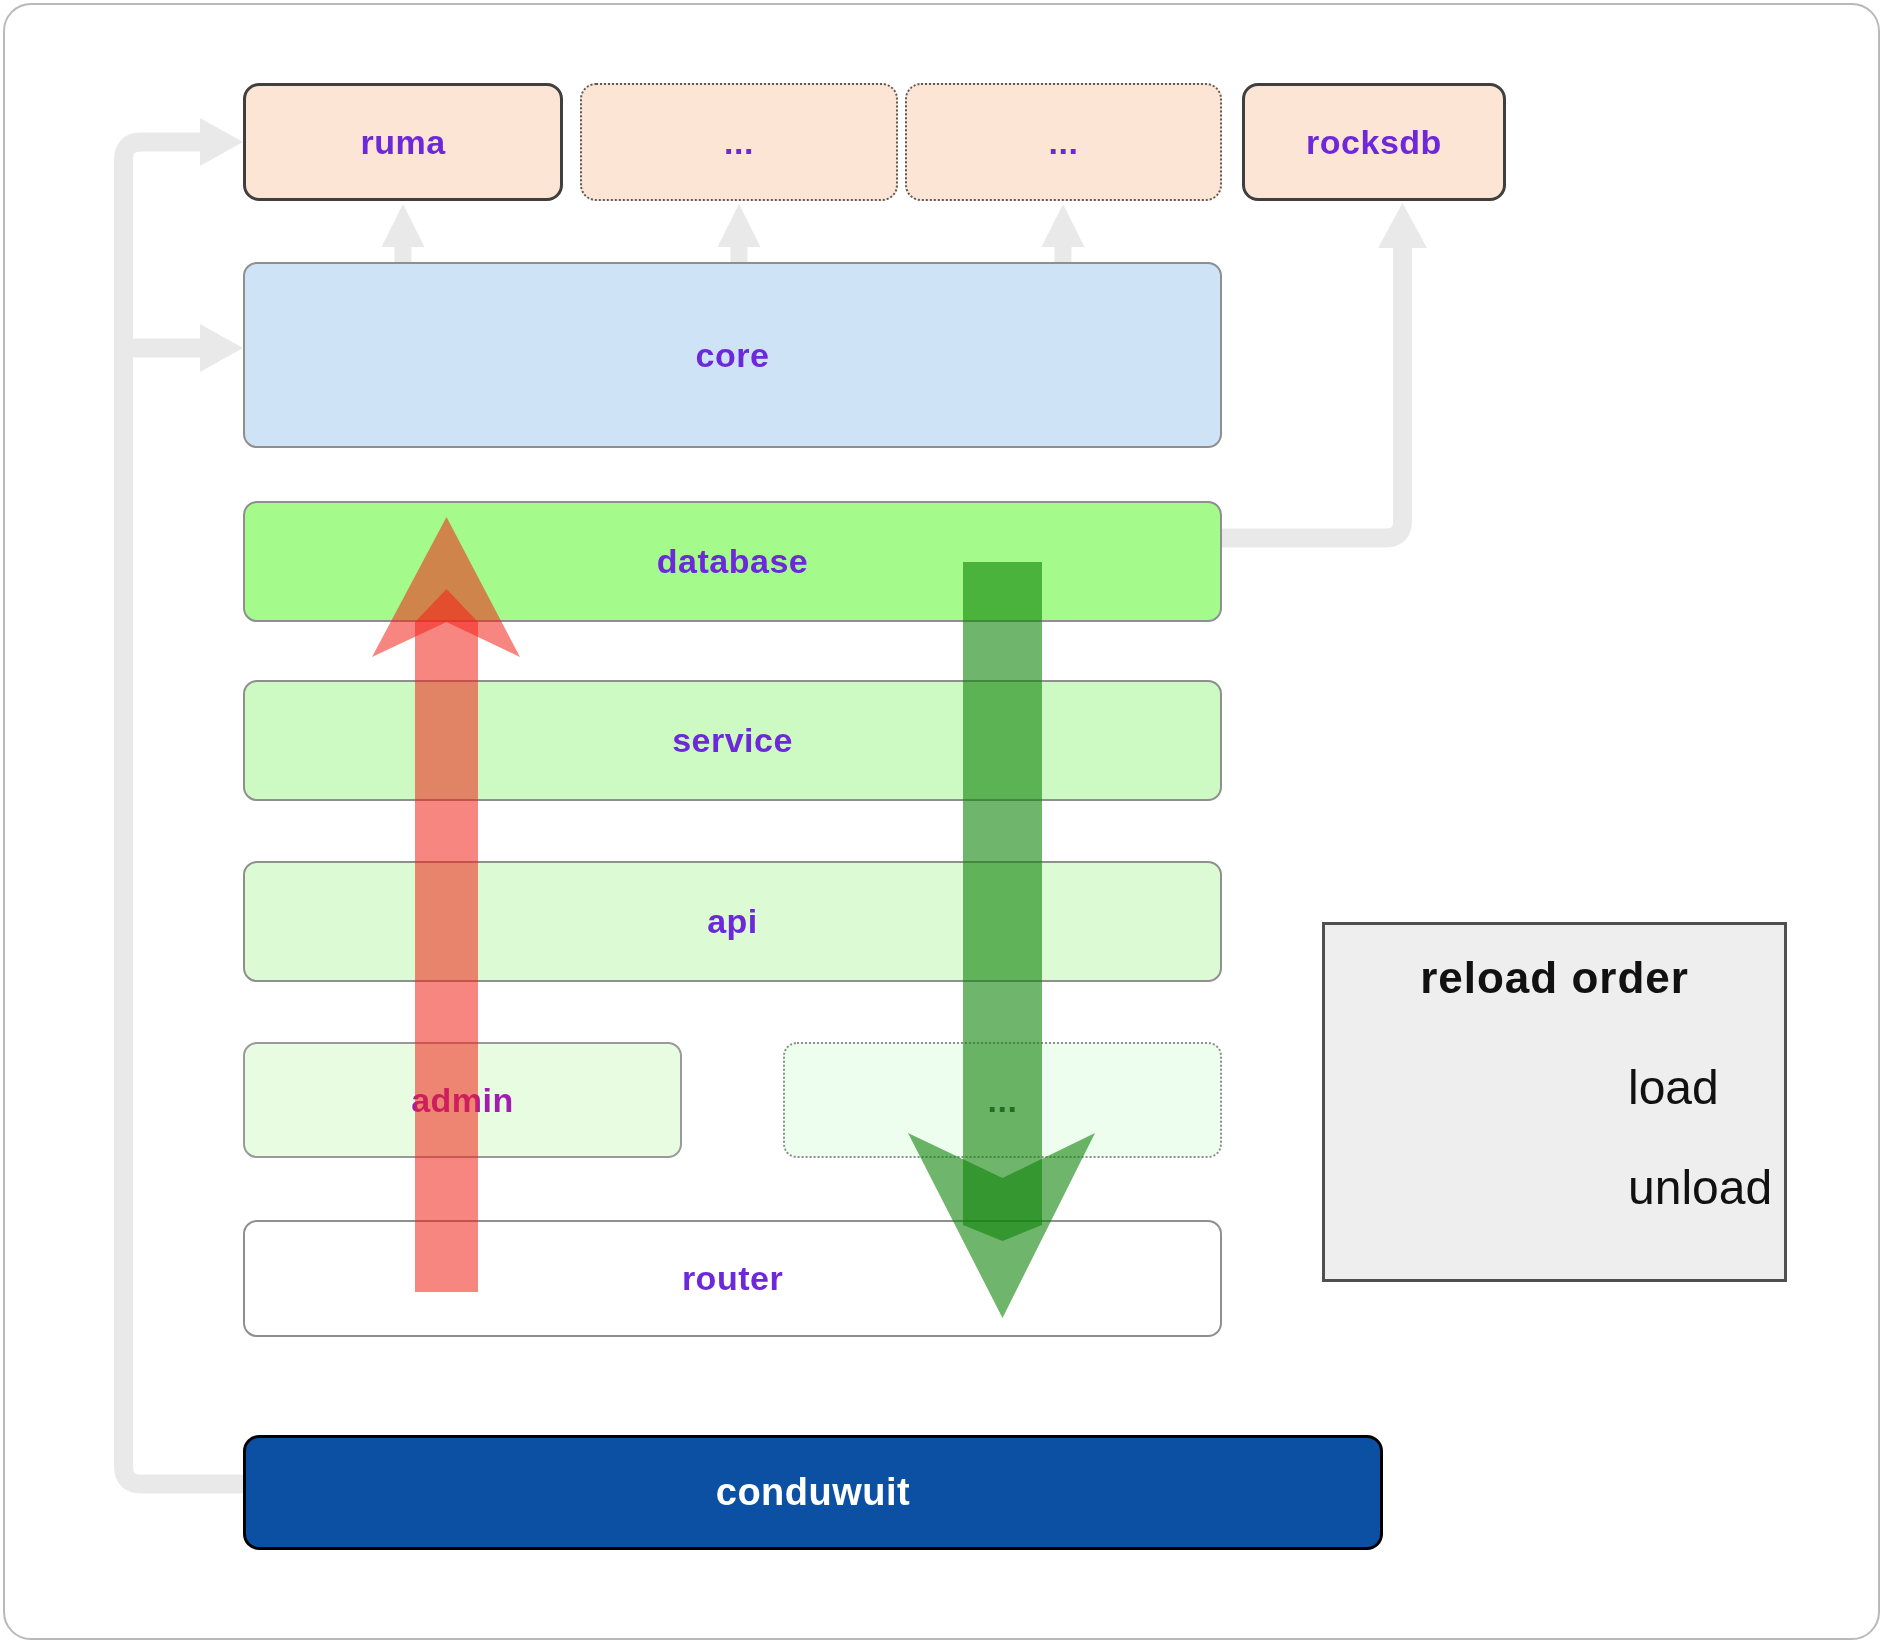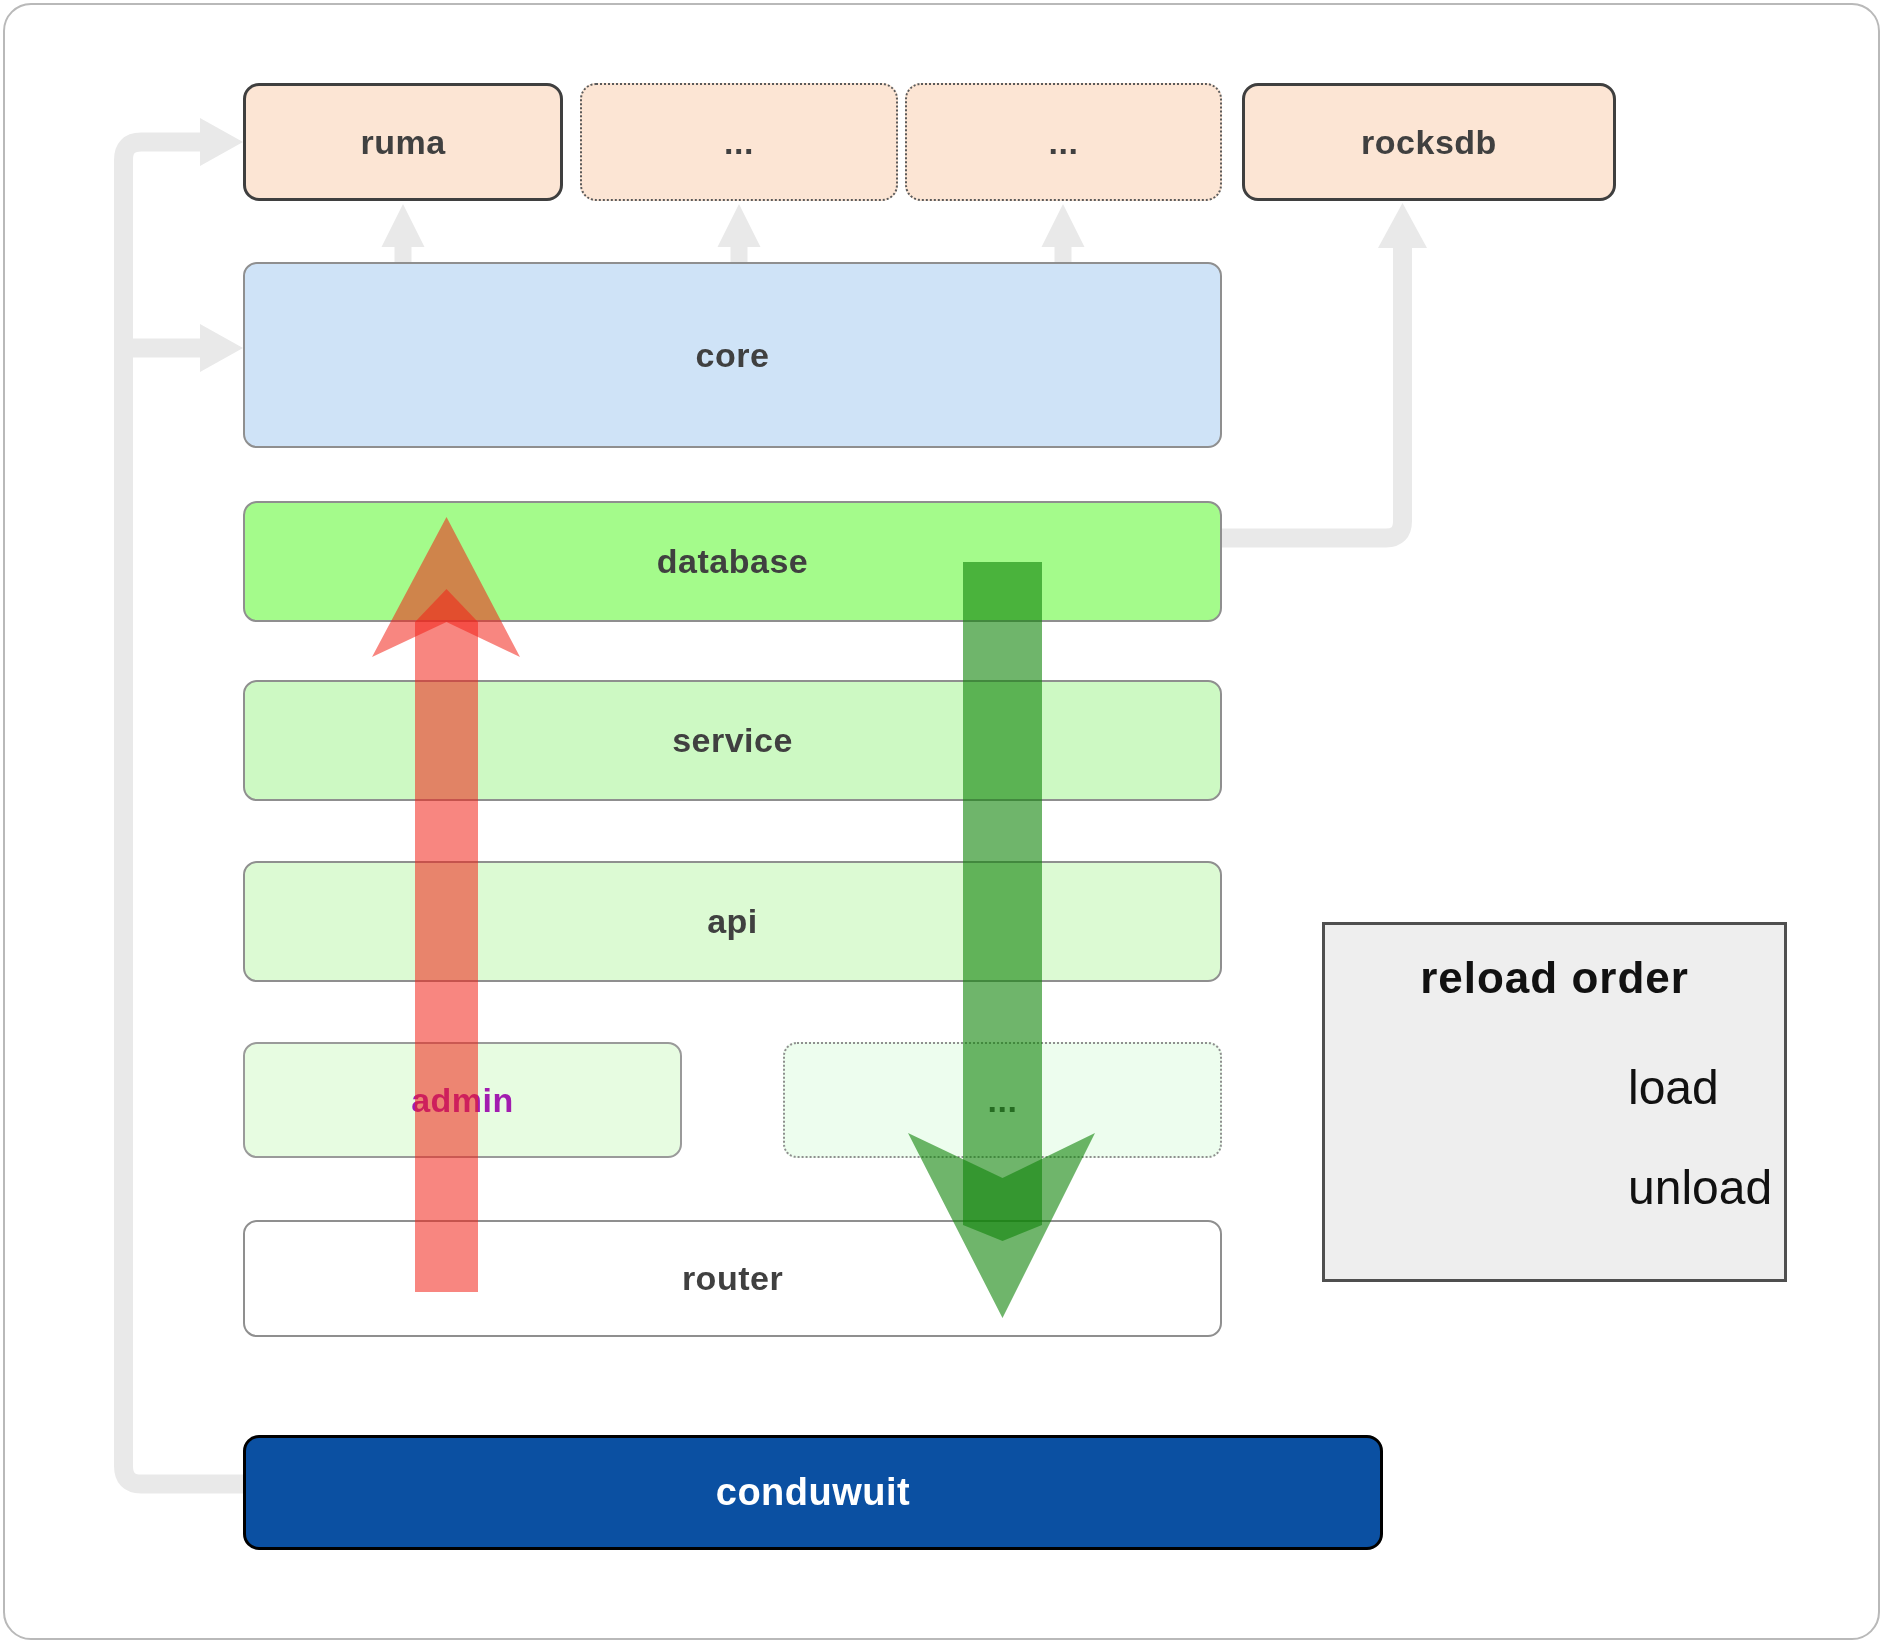--- a/index.html
+++ b/index.html
@@ -7,21 +7,21 @@
     position:relative;width:1883px;height:1643px;background:#ffffff;
     font-family:"Liberation Sans","DejaVu Sans",sans-serif;overflow:hidden;
   }
   .frame{
     position:absolute;left:3px;top:3px;right:3px;bottom:3px;
     border:2px solid #b9b9b9;border-radius:28px;
   }
   .box{
     position:absolute;display:flex;align-items:center;justify-content:center;
     box-sizing:border-box;border-radius:14px;
-    font-size:34px;font-weight:600;color:#404040;letter-spacing:.5px;
+    font-size:34px;font-weight:600;color:#6d28d9;letter-spacing:.5px;
   }
   .box.peach{background:#fce5d4;border:3px solid #3f3f3f;border-radius:16px;}
   .box.peach.dotted{border:2.5px dotted #5a5a5a;}
   .box.core{background:#cfe3f7;border:2.5px solid #8f8f8f;}
   .box.database{background:#a4fb8b;border:2.5px solid #8f8f8f;}
   .box.service{background:#cdf9c3;border:2.5px solid #8f8f8f;}
   .box.api{background:#dcfad3;border:2.5px solid #8f8f8f;}
   .box.admin{background:#e7fce1;border:2.5px solid #9a9a9a;color:#a21caf;}
   .box.dots3{background:#edfdee;border:2.5px dotted #8f8f8f;color:#4a4a4a;}
   .box.router{background:#ffffff;border:2.5px solid #8f8f8f;}
@@ -68,21 +68,21 @@
 
   <div class="box peach" style="left:243px;top:83px;width:320px;height:118px;">
     <span>ruma</span>
   </div>
   <div class="box peach dotted" style="left:580px;top:83px;width:318px;height:118px;">
     <span>...</span>
   </div>
   <div class="box peach dotted" style="left:905px;top:83px;width:317px;height:118px;">
     <span>...</span>
   </div>
-  <div class="box peach" style="left:1242px;top:83px;width:374px;height:118px;">
+  <div class="box peach" style="left:1242px;top:83px;width:264px;height:118px;">
     <span>rocksdb</span>
   </div>
 
   <div class="box core" style="left:243px;top:262px;width:979px;height:186px;">
     <span>core</span>
   </div>
 
   <div class="box service" style="left:243px;top:680px;width:979px;height:121px;">
     <span>service</span>
   </div>

